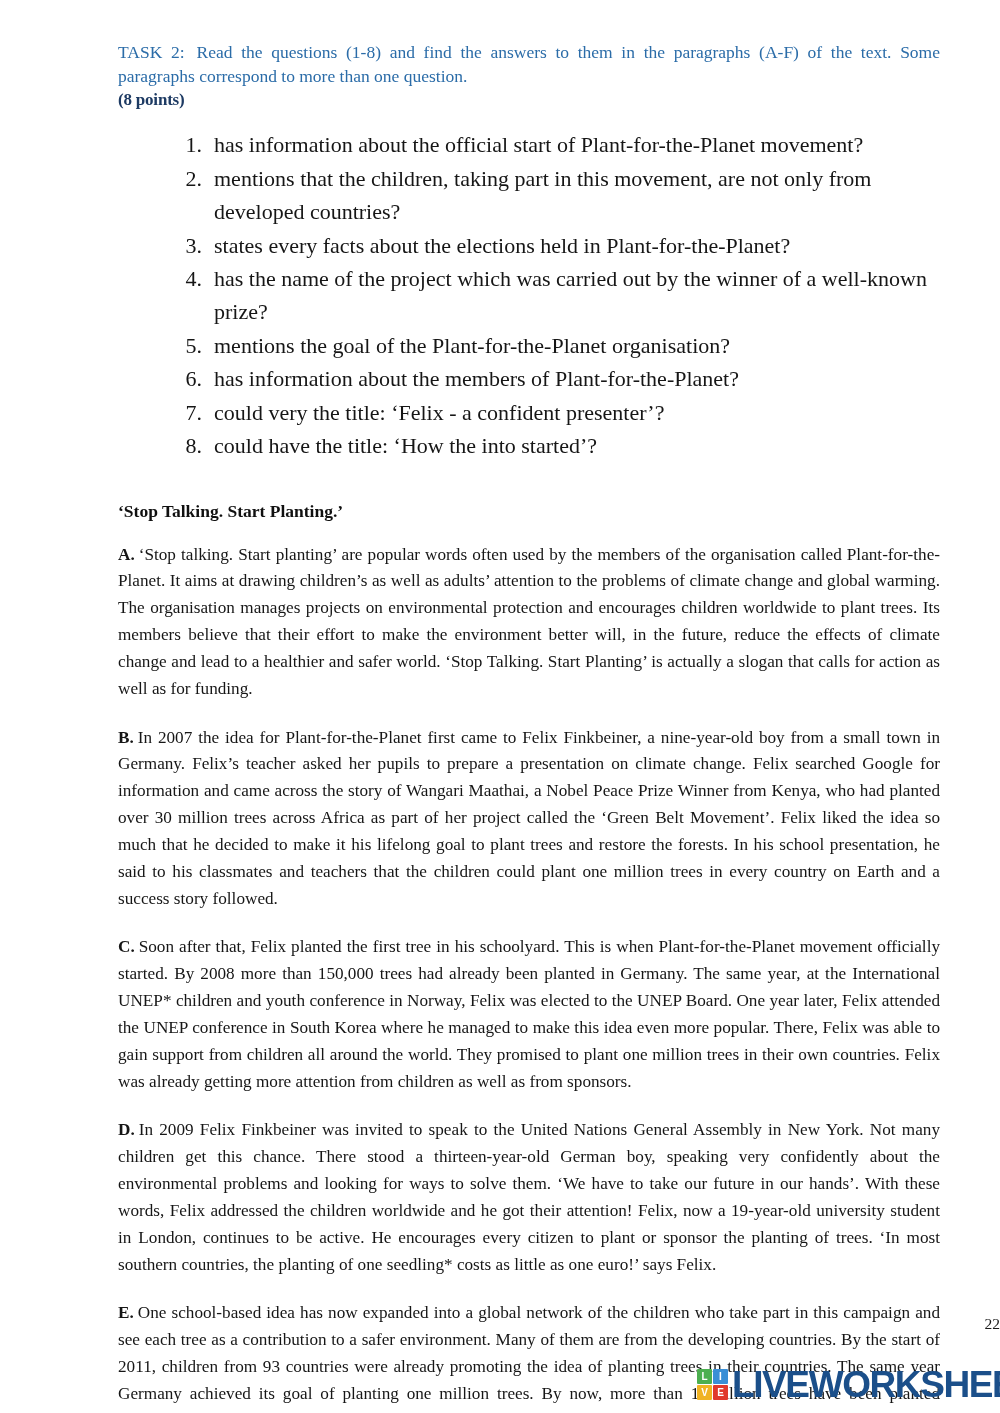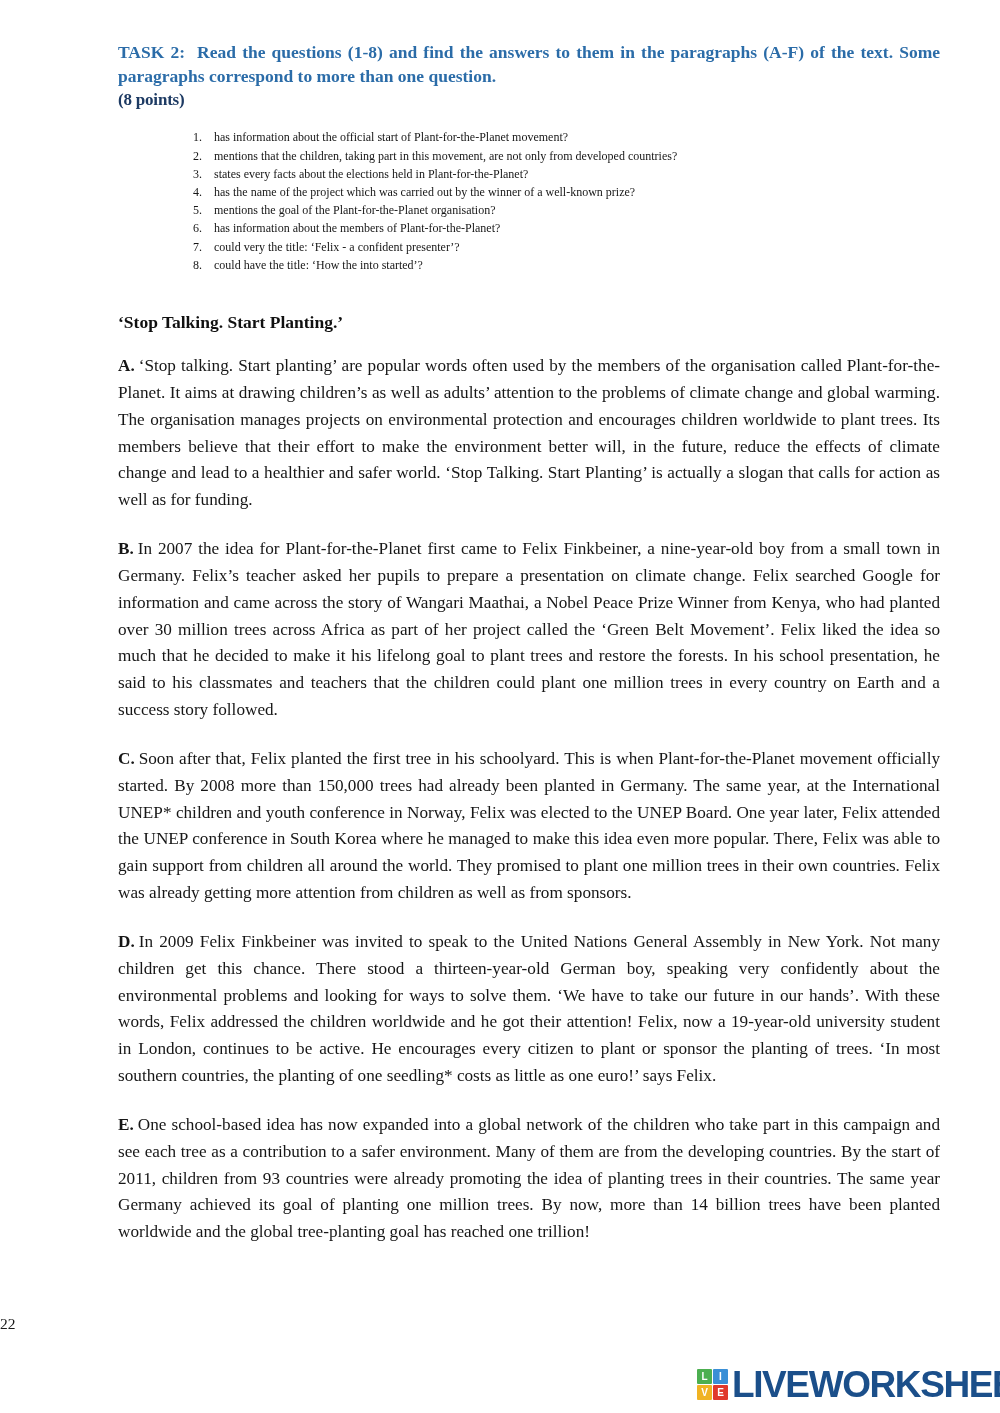--- a/index.html
+++ b/index.html
@@ -22,21 +22,21 @@
   .content {
     position: absolute;
     left: 118px;
     top: 40px;
     width: 822px;
   }
 
   
   .task-heading {
     color: #2b6ca8;
-    font-weight: bold;
+    font-weight: normal;
     font-size: 17.5px;
     line-height: 1.38;
     text-align: justify;
     margin: 0;
   }
   .task-heading .task-label {
     white-space: nowrap;
     margin-right: 12px;
   }
   .points-line {
@@ -59,21 +59,21 @@
   
   ol.questions {
     margin: 18px 0 0 0;
     padding: 0 0 0 60px;
     list-style: none;
     counter-reset: q;
   }
   ol.questions li {
     counter-increment: q;
     position: relative;
-    font-size: 12px;
+    font-size: 22px;
     line-height: 1.52;
     color: #161616;
     padding-left: 36px;
   }
   ol.questions li::before {
     content: counter(q) ".";
     position: absolute;
     left: 0;
     top: 0;
     width: 24px;
@@ -102,21 +102,21 @@
     margin-right: 4px;
   }
   #para-a { margin-top: 20px; }
 
   
   .page-number {
     position: absolute;
     left: 0;
     right: 0;
     top: 1315px;
-    text-align: left;
+    text-align: right;
     font-size: 15.5px;
     color: #1a1a1a;
   }
 
   
   .lw-logo {
     position: absolute;
     left: 697px;
     top: 1366px;
     display: flex;

